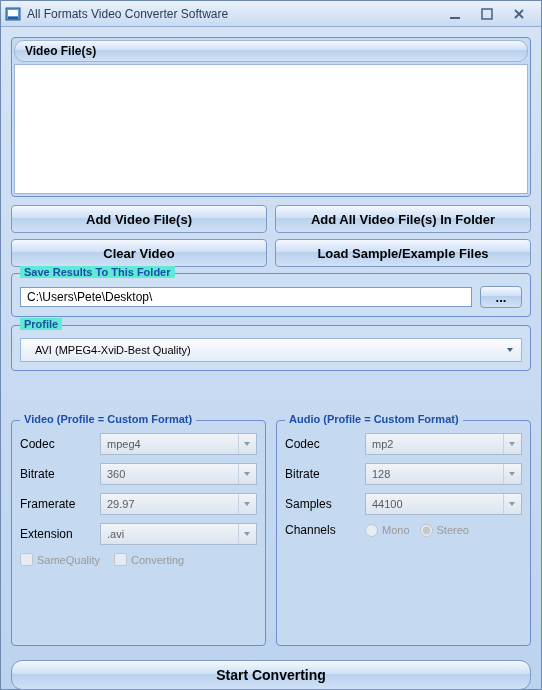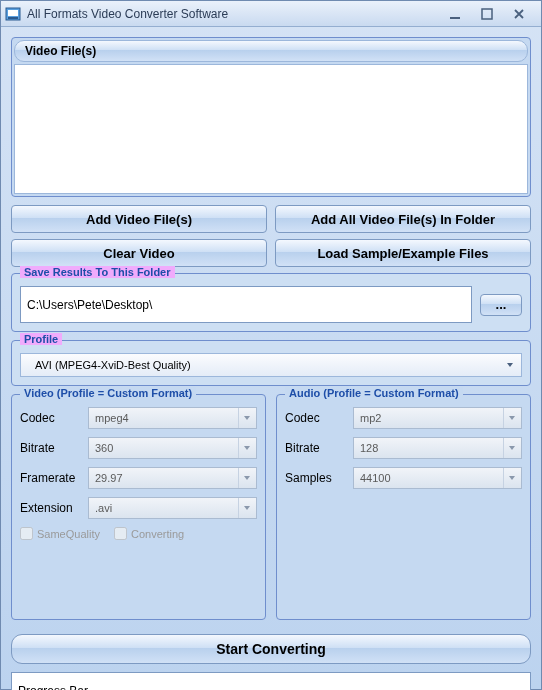--- a/index.html
+++ b/index.html
@@ -7,35 +7,35 @@
 .window { width: 542px; height: 690px; background: linear-gradient(to bottom, #d5e3f5, #bcd3ef); border: 1px solid #6f8ab0; }
 .titlebar { height: 26px; background: linear-gradient(to bottom, #eaf1fb, #c9daf0); display: flex; align-items: center; padding: 0 4px; border-bottom: 1px solid #94aed0; }
 .titleicon { width: 16px; height: 16px; margin-right: 6px; display:inline-block; }
 .titletext { flex: 1; color: #2b3c56; font-size: 12px; }
 .winbtns { display: flex; gap: 8px; padding-right: 6px; }
 .winbtn { width: 24px; height: 16px; display: flex; align-items: center; justify-content: center; color: #4a607e; cursor: default; }
 .content { padding: 10px; }
 .groupbox { border: 1px solid #6f8ecd; border-radius: 4px; padding: 12px 8px 8px 8px; position: relative; margin-bottom: 8px; background: #c5d9f1; }
 .groupbox.light { background: #cddff3; }
 .grouplabel { position: absolute; top: -8px; left: 8px; background: #c5d9f1; padding: 0 4px; color: #1e4ea8; font-weight: bold; font-size: 11px; }
-.groupbox.light .grouplabel { background: #f0abfc; }
+.groupbox.light .grouplabel { background: #5eead4; }
 .filelistbox { border: 1px solid #6f8ecd; border-radius: 4px; background: #c5d9f1; padding: 2px; margin-bottom: 8px; }
 .filelistheader { background: linear-gradient(to bottom, #f4f8fe, #cfe0f5 45%, #b8d0ed 46%, #d1e1f6); border: 1px solid #9cb7db; border-radius: 10px; height: 22px; display: flex; align-items: center; padding: 0 10px; font-size: 12px; font-weight: bold; color: #000; }
 .filelistbody { background: #fff; border: 1px solid #9cb7db; height: 130px; margin-top: 2px; }
 .btnrow { display: flex; gap: 8px; margin-bottom: 6px; }
 .btn { flex: 1; height: 28px; background: linear-gradient(to bottom, #f4f8fe, #cfe0f5 45%, #b8d0ed 46%, #d1e1f6); border: 1px solid #7d9ac2; border-radius: 4px; display: flex; align-items: center; justify-content: center; font-size: 13px; font-weight: bold; color: #000; cursor: default; }
 .btn.big { height: 30px; font-size: 14px; border-radius: 11px; }
 .btn.small { flex: 0 0 42px; height: 22px; font-size: 13px; }
 .saverow { display: flex; align-items: center; gap: 8px; }
-.textinput { flex: 1; height: 37px; background: #fff; border: 1px solid #7d9ac2; padding: 0 6px; font-size: 12px; display: flex; align-items: center; }
+.textinput { flex: 1; height: 20px; background: #fff; border: 1px solid #7d9ac2; padding: 0 6px; font-size: 12px; display: flex; align-items: center; }
 .select { width: 100%; height: 24px; background: linear-gradient(to bottom, #fbfcfe, #e4ecf7); border: 1px solid #9cb7db; display: flex; align-items: center; padding: 0 14px; position: relative; cursor: default; font-size: 12px; }
 .select .chev { position: absolute; right: 4px; top: 50%; transform: translateY(-50%); width: 14px; height: 14px; display: flex; align-items: center; justify-content: center; }
 .vaRow { display: flex; gap: 10px; margin-bottom: 6px; }
-.vaCol { flex: 1; }
-.formrow { display: flex; align-items: center; margin-bottom: 8px; gap: 6px; }
+.vaCol { flex: 1; margin-top: 41px; }
+.formrow { display: flex; align-items: center; margin-bottom: 8px; gap: 18px; }
 .formlabel { width: 62px; font-size: 12px; color: #000; }
 .formselect { flex: 1; height: 22px; background: linear-gradient(to bottom, #f1f4f9, #dbe4ef); border: 1px solid #aabbd1; display: flex; align-items: center; padding: 8px 6px; position: relative; color: #5a5a5a; font-size: 12px; cursor: default; }
 .formselect .chev { position: absolute; right: 2px; top: 0; bottom: 0; width: 16px; display: flex; align-items: center; justify-content: center; border-left: 1px solid #c6d2e2; }
 .checkrow { display: flex; gap: 14px; margin-top: 6px; align-items: center; }
 .check { display: flex; align-items: center; gap: 4px; color: #9a9a9a; font-size: 11px; }
 .check input { margin: 0; }
 .radio { display: flex; align-items: center; gap: 4px; color: #9a9a9a; font-size: 11px; }
 .radiorow { display: flex; gap: 10px; align-items: center; }
 .progressrow { margin-top: 4px; }
 .progressbox { background: #fff; border: 1px solid #7d9ac2; height: 38px; display: flex; align-items: center; padding: 0 6px; font-size: 12px; }
@@ -198,20 +198,33 @@
             <div class="formlabel">Samples</div>
             <div class="formselect">
                 <span>44100</span>
                 <span class="chev">
                   <svg class="chevd" viewBox="0 0 8 8">
                     <path d="M1 2 L4 6 L7 2 Z" fill="#8a98ac"></path>
                   </svg>
                 </span>
               </div>
           </div>
+          <div class="formrow">
+            <div class="formlabel">Channels</div>
+            <div class="radiorow">
+              <label class="radio">
+                  <input type="radio" name="ch" disabled="" style="">
+                  <span>Mono</span>
+                </label>
+              <label class="radio">
+                  <input type="radio" name="ch" disabled="" checked="" style="">
+                  <span>Stereo</span>
+                </label>
+            </div>
+          </div>
         </div>
       </div>
     </div>
 
     <div class="btn big" style="width:100%;margin-bottom:8px;">Start Converting</div>
 
     <div class="progressrow">
       <div class="progressbox">Progress Bar</div>
     </div>
 

